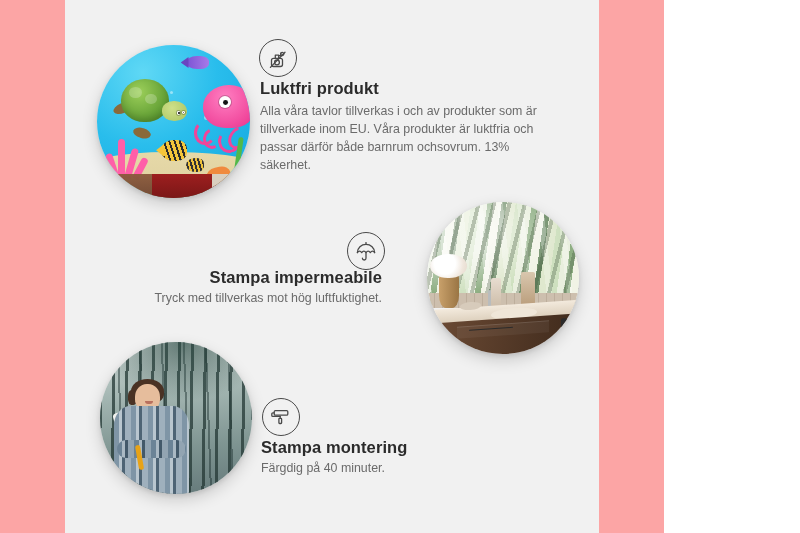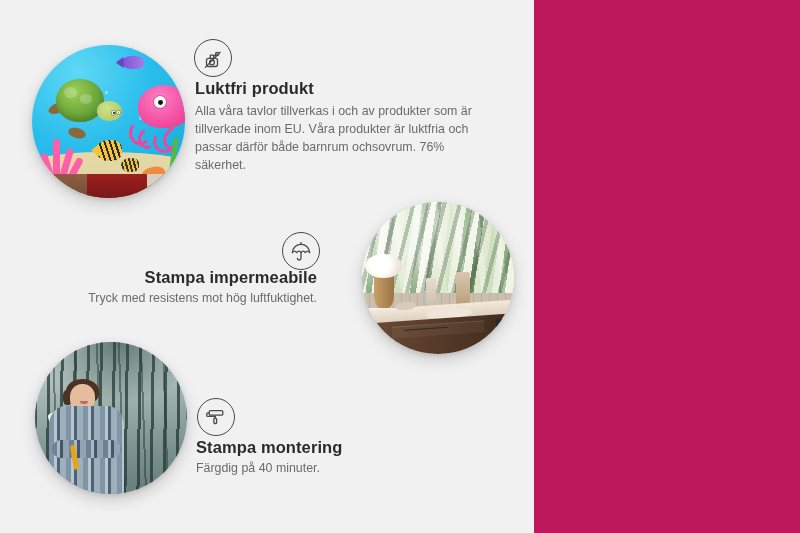--- a/index.html
+++ b/index.html
@@ -4,23 +4,23 @@
 <style>
   * { margin:0; padding:0; box-sizing:border-box; }
   html, body {
     width:800px; height:533px;
     background:#ffffff;
     font-family:"Liberation Sans", sans-serif;
     overflow:hidden;
   }
   .page {
     position:relative;
-    width:800px; height:533px;
-    background:#be185d;
-    display:flex; 
+    width:664px; height:533px;
+    background:#fca5a5;
+    display:flex; justify-content:center;
   }
   .content {
     position:relative;
     width:534px; height:533px;
     background:#f1f1f1;
     overflow:hidden;
   }
 
   
   .photo {
@@ -395,21 +395,21 @@
         <path d="M12.7 9.6h2.1"></path>
         <path d="M16.2 9.6a1.6 1.6 0 1 0 0-3.2 1.6 1.6 0 0 0 0 3.2z"></path>
         <path d="M14.8 9.6V7.4"></path>
         <circle cx="11" cy="16.4" r="2.4"></circle>
         <path d="M4.4 21.4 19 6.2"></path>
       </svg>
     </div>
 
     <div class="txt" id="block1-text">
       <div class="heading">Luktfri produkt</div>
-      <div class="body">Alla våra tavlor tillverkas i och av produkter som är tillverkade inom EU. Våra produkter är luktfria och passar därför både barnrum ochsovrum. 76% säkerhet.</div>
+      <div class="body">Alla våra tavlor tillverkas i och av produkter som är tillverkade inom EU. Våra produkter är luktfria och passar därför både barnrum ochsovrum. 13% säkerhet.</div>
     </div>
 
     <div class="photo" id="photo-bath">
       <div class="scene">
         <div class="bath-wall"></div>
         <div class="bath-backsplash"></div>
         <div class="bath-faucet"></div>
         <div class="bath-bottle b1"></div>
         <div class="bath-bottle b2"></div>
         <div class="bath-vase"></div>
@@ -429,21 +429,21 @@
       <svg width="24" height="24" viewBox="0 0 24 24" fill="none" stroke="#4a4a4a" stroke-width="1.3" stroke-linecap="round" stroke-linejoin="round">
         <path d="M3.4 13.6c0-4.8 3.9-8.2 8.6-8.2s8.6 3.4 8.6 8.2"></path>
         <path d="M3.4 13.6c1.4-2 3-2 4.3 0 1.4-2 3-2 4.3 0 1.4-2 3-2 4.3 0 1.4-2 3-2 4.3 0"></path>
         <path d="M12 5.4V3.6"></path>
         <path d="M12 13.6v5.6a1.8 1.8 0 0 1-3.6 0"></path>
       </svg>
     </div>
 
     <div class="txt" id="block2-text">
       <div class="heading">Stampa impermeabile</div>
-      <div class="sub">Tryck med resistens mot hög luftfuktighet.</div>
+      <div class="sub">Tryck med tillverkas mot hög luftfuktighet.</div>
     </div>
 
     <div class="photo" id="photo-forest">
       <div class="scene">
         <div class="forest-bg"></div>
         <div class="forest-canopy"></div>
         <div class="woman">
           <div class="w-roll"></div>
           <div class="w-hair"></div>
           <div class="w-head"></div>

